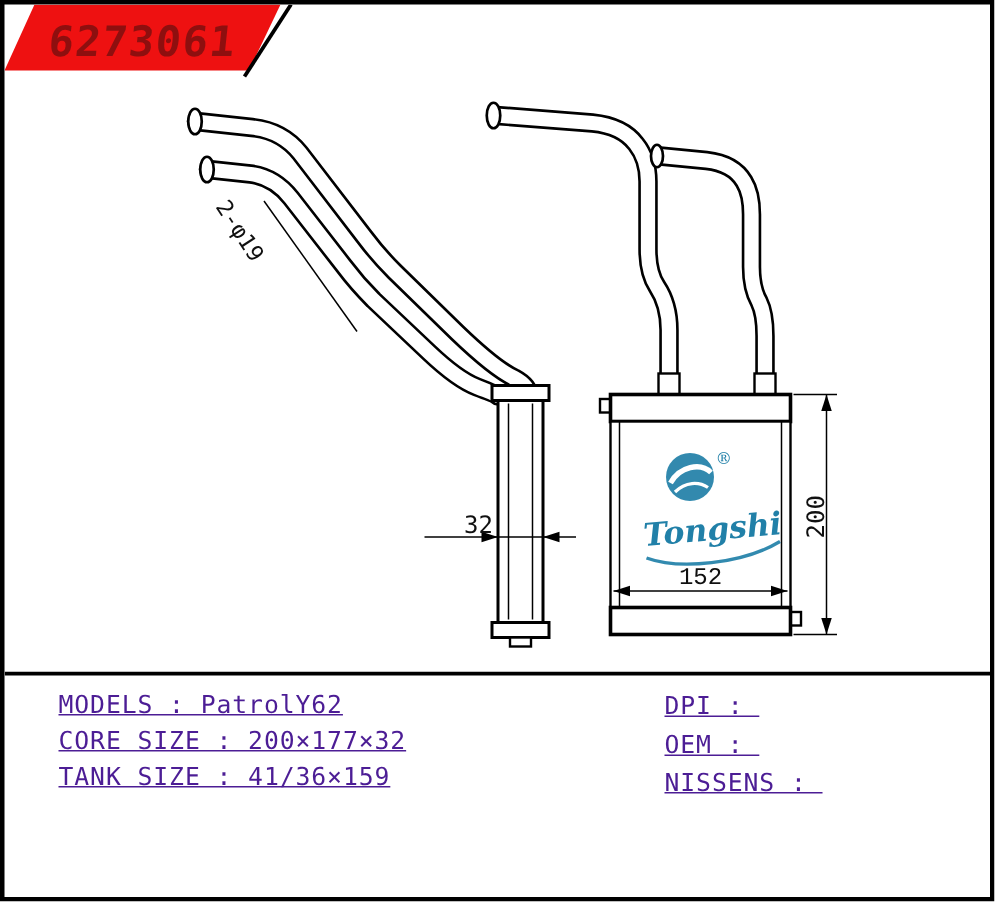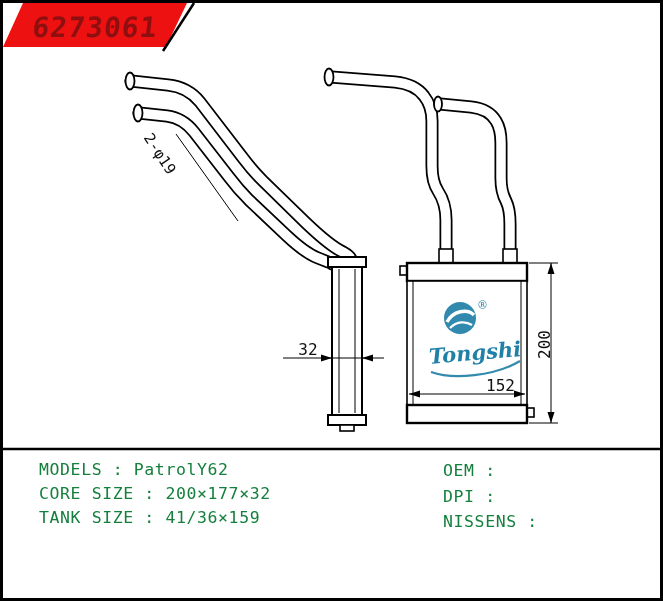--- a/index.html
+++ b/index.html
@@ -10,33 +10,33 @@
   }
   .art{position:absolute;left:0;top:0;width:657px;height:595px;}
   .txt{position:absolute;color:#111;}
   .banner-num{
     left:22px;top:8px;width:140px;text-align:center;
     font-size:28px;font-weight:bold;letter-spacing:1px;
     color:var(--banner-fg,#8e0f0f);transform:skewX(-6deg);
   }
   .dim{font-size:16px;color:#101010;}
   .dim-pipe{left:152px;top:127px;font-size:15px;transform:rotate(57deg);transform-origin:0 0;white-space:pre;}
-  .dim-32{left:282px;top:337px;width:46px;text-align:center;}
-  .dim-152{left:468px;top:373px;width:44px;text-align:right;}
+  .dim-32{left:293px;top:337px;width:46px;text-align:center;}
+  .dim-152{left:442px;top:373px;width:44px;text-align:center;font-family:Liberation Mono, monospace;}
   .dim-200{left:520px;top:332px;width:42px;text-align:center;transform:rotate(-90deg);}
   .logo-reg{left:474px;top:296px;font-size:11px;color:var(--logo-color,#2180a8);font-family:"DejaVu Serif",serif;}
   .logo-script{
     left:424px;top:337px;width:96px;text-align:center;
     font-family:"DejaVu Serif","Liberation Serif",serif;
     font-style:italic;font-weight:bold;font-size:21px;
     color:var(--logo-color,#2180a8);transform:rotate(-5deg);
   }
   .specs-left{position:absolute;left:36px;top:455px;}
   .specs-right{position:absolute;left:440px;top:455px;}
-  .spec-line{white-space:pre;font-size:16.5px;letter-spacing:0.6px;line-height:24px;color:#15803d;}
+  .spec-line{white-space:pre;font-size:16.5px;letter-spacing:0.6px;line-height:24px;color:#4c1d95;text-decoration:underline;}
   .specs-right .spec-line{line-height:25.5px;}
 
   
   .banner-fill{fill:var(--banner-bg,#ee1111);stroke:none;}
   .pipe-outer{stroke:#000;stroke-width:13;fill:none;stroke-linecap:round;stroke-linejoin:round;}
   .pipe-inner{stroke:#fff;stroke-width:9.5;fill:none;stroke-linecap:round;stroke-linejoin:round;}
   .cap{fill:#fff;stroke:#000;stroke-width:1.8;}
   .solid2{fill:#fff;stroke:#000;stroke-width:2;}
   .solid24{fill:#fff;stroke:#000;stroke-width:2.4;}
   .solid16{fill:#fff;stroke:#000;stroke-width:1.6;}
@@ -142,18 +142,18 @@
   <div class="txt logo-reg">®</div>
   <div class="txt logo-script">Tongshi</div>
 
   <div class="specs-left">
     <div class="spec-line">MODELS : PatrolY62</div>
     <div class="spec-line">CORE SIZE : 200×177×32</div>
     <div class="spec-line">TANK SIZE : 41/36×159</div>
   </div>
 
   <div class="specs-right">
+    <div class="spec-line">DPI : </div>
     <div class="spec-line">OEM : </div>
-    <div class="spec-line">DPI : </div>
     <div class="spec-line">NISSENS : </div>
   </div>
 
 </div>
 
 </body></html>

